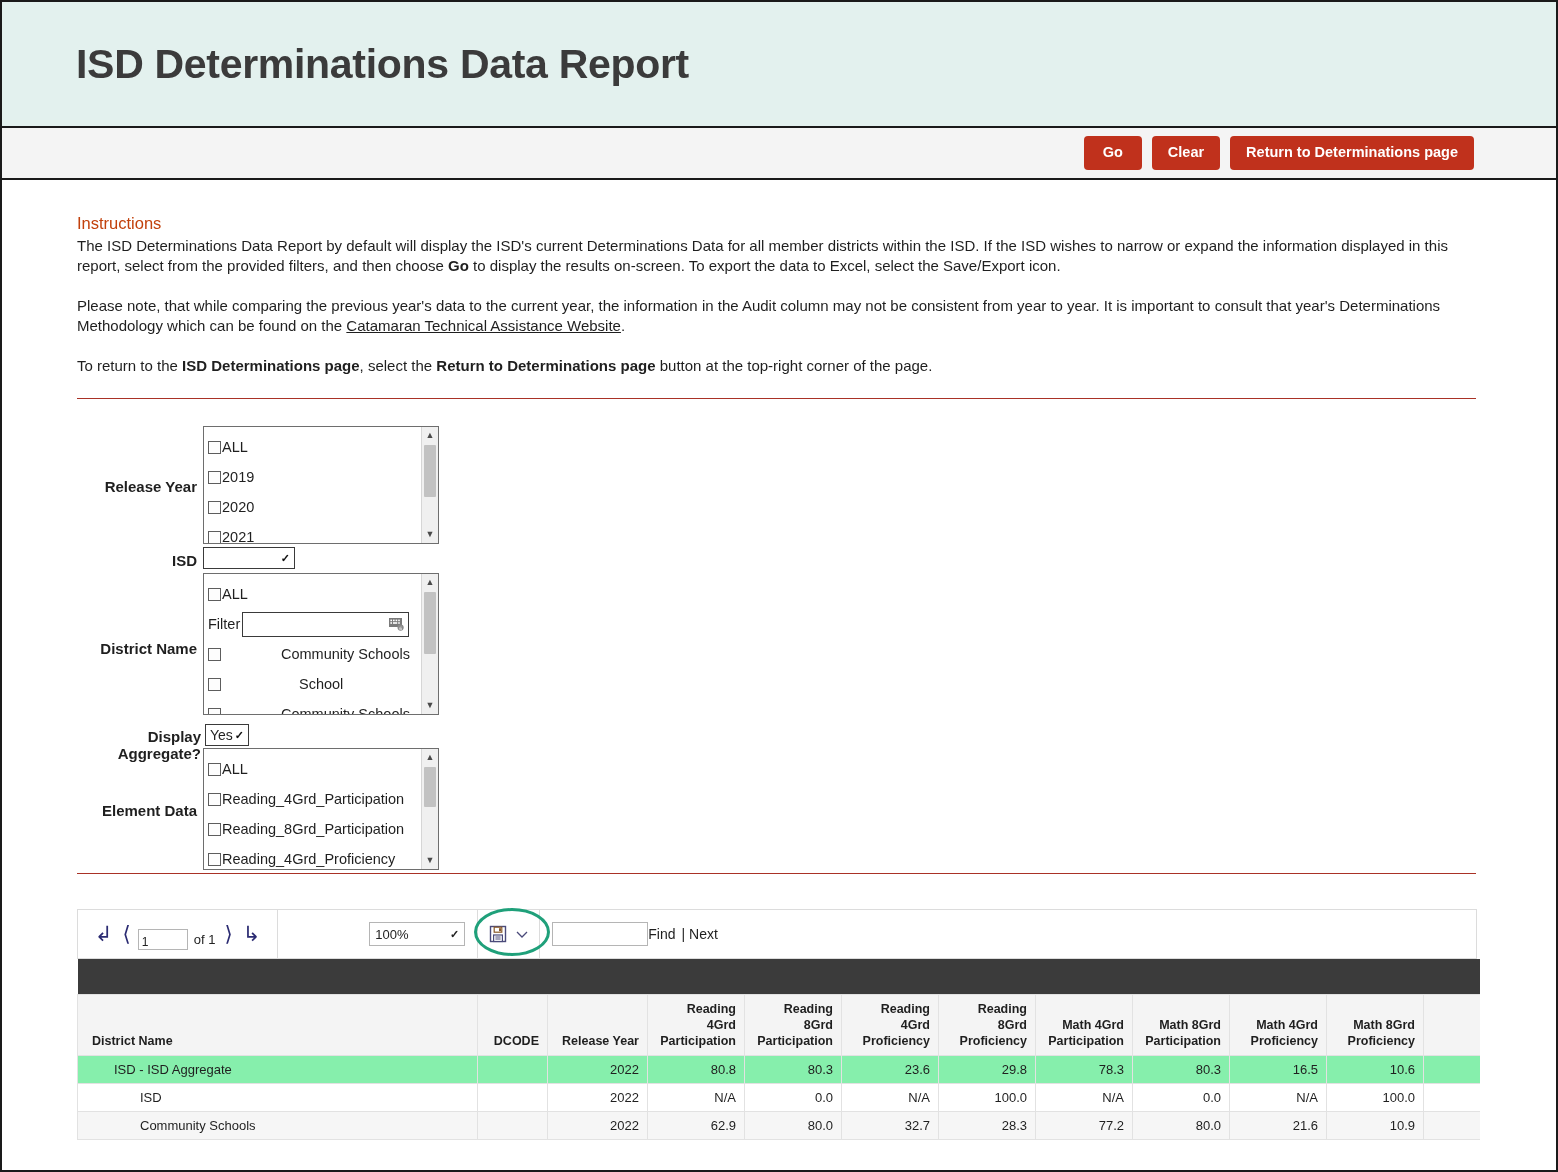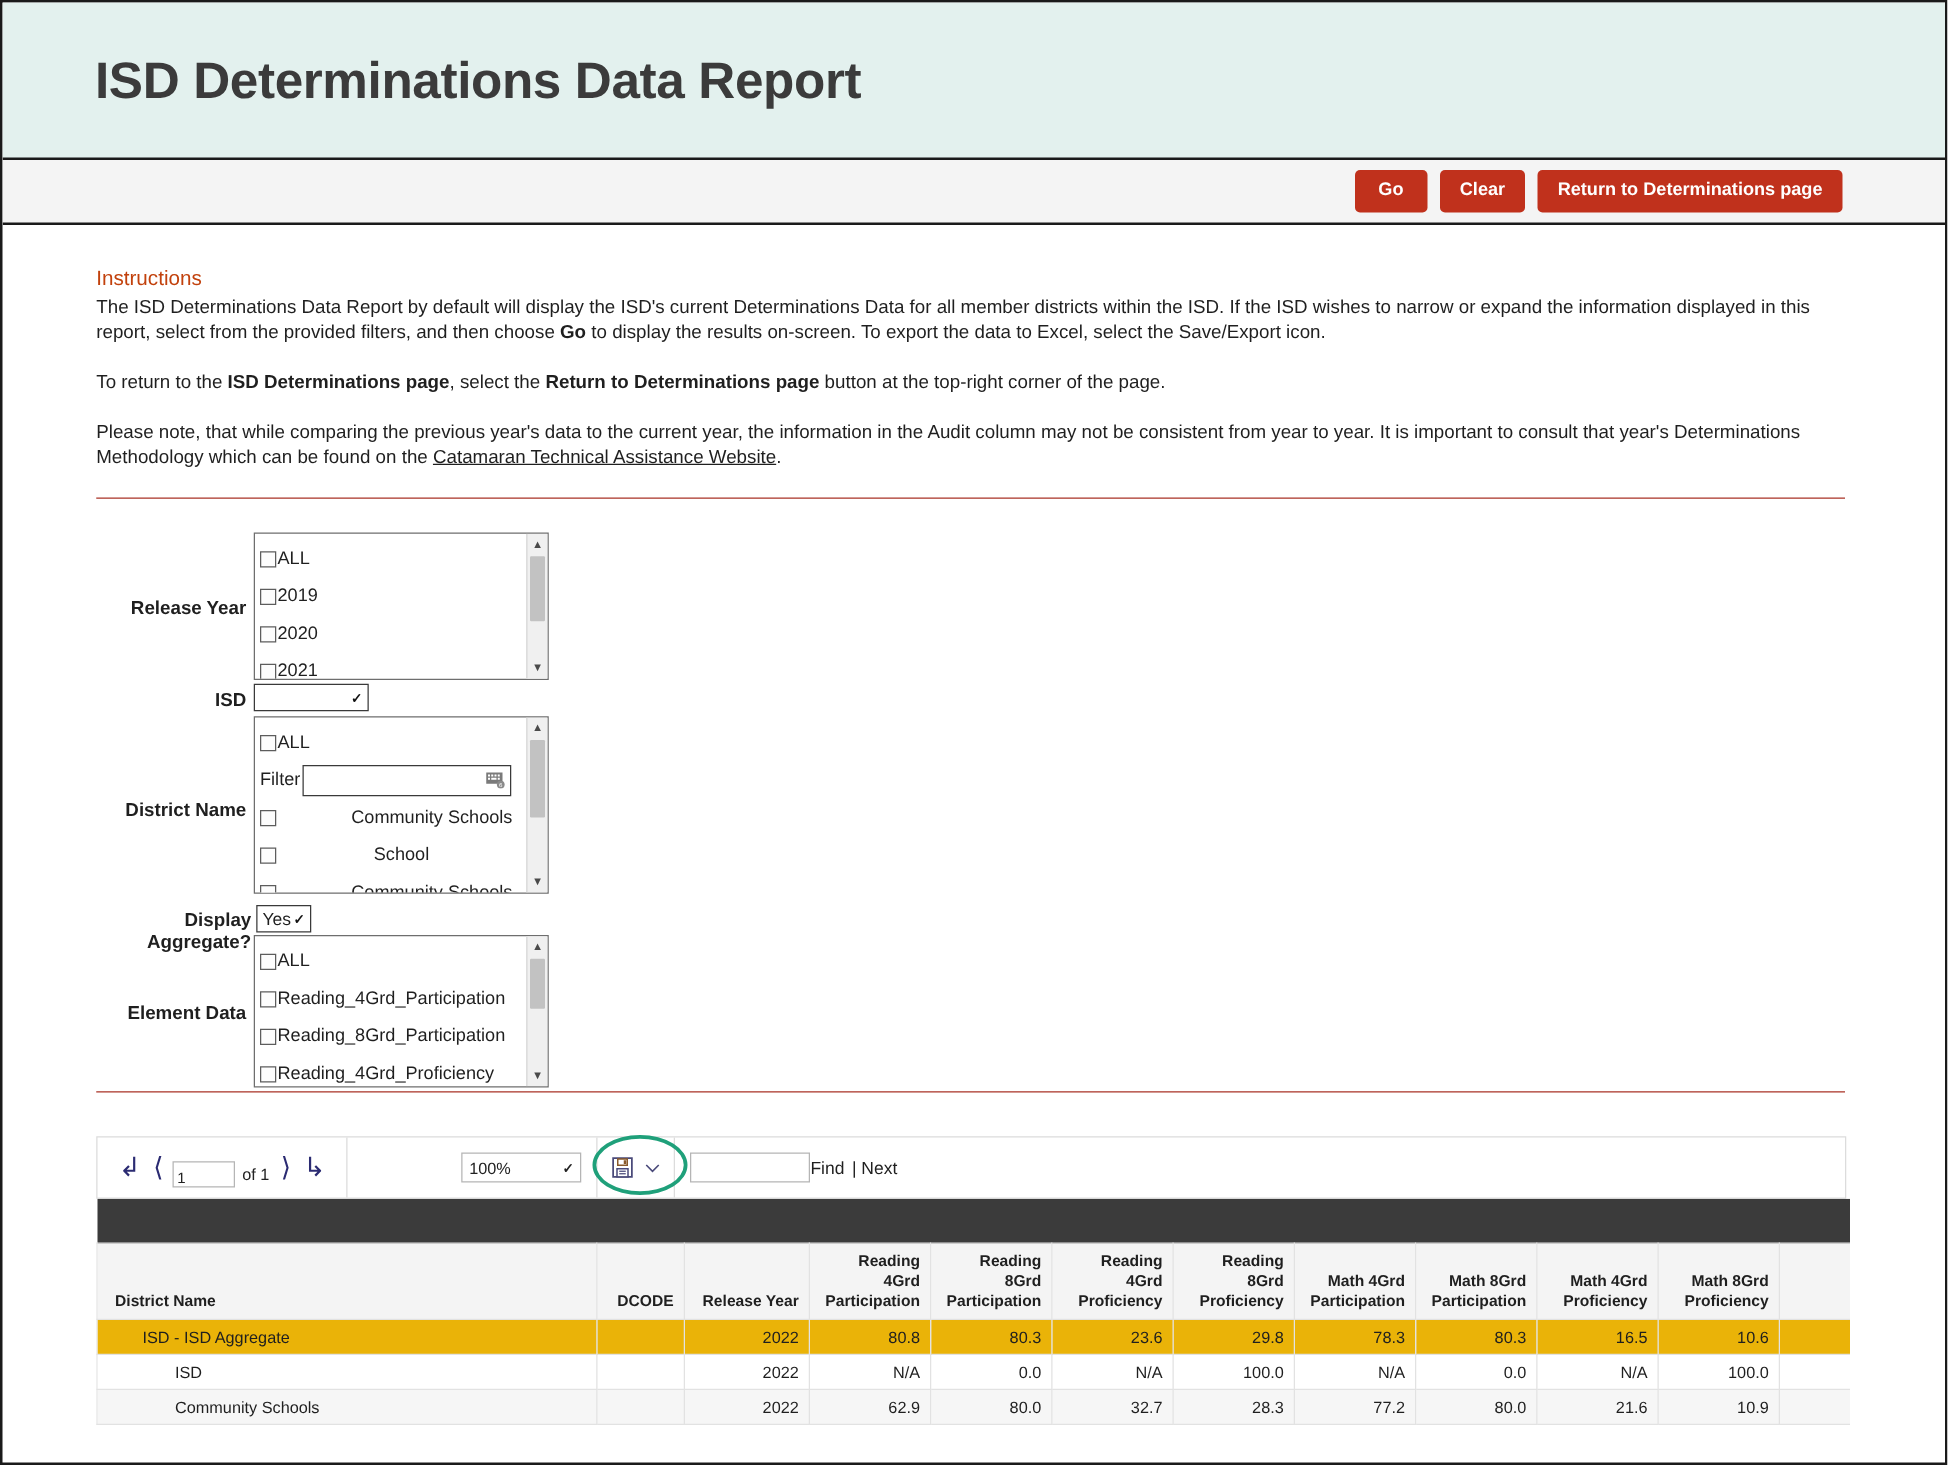--- a/index.html
+++ b/index.html
@@ -282,21 +282,21 @@
   table.data th.left { text-align: left; padding-left: 14px; }
   table.data td {
     font-size: 13px;
     color: #1f1f1f;
     border: 1px solid #e2e2e2;
     padding: 6px 8px;
     text-align: right;
     height: 27px;
   }
   table.data td.name { text-align: left; }
-  table.data tr.r-aggregate td { background: #eab308; }
+  table.data tr.r-aggregate td { background: #86efac; }
   table.data tr.r-aggregate td.name { padding-left: 36px; }
   table.data tr.r-plain td { background: #ffffff; }
   table.data tr.r-plain td.name { padding-left: 62px; }
   table.data tr.r-alt td { background: #f6f6f6; }
   table.data tr.r-alt td.name { padding-left: 62px; }
 </style>
 </head>
 <body>
 
 <div id="page">
@@ -309,22 +309,22 @@
     <button class="btn btn-go">Go</button>
     <button class="btn">Clear</button>
     <button class="btn">Return to Determinations page</button>
   </div>
 
   <div class="content">
 
     <div>
       <div class="instr-title">Instructions</div>
       <p class="instr-p"><span>The ISD Determinations Data Report by default will display the ISD's current Determinations Data for all member districts within the ISD. If the ISD wishes to narrow or expand the information displayed in this report, select from the provided filters, and then choose </span><b>Go</b><span> to display the results on-screen. To export the data to Excel, select the Save/Export icon.</span></p>
+      <p class="instr-p"><span>Please note, that while comparing the previous year's data to the current year, the information in the Audit column may not be consistent from year to year. It is important to consult that year's Determinations Methodology which can be found on the </span><a class="instr-link" href="#">Catamaran Technical Assistance Website</a><span>.</span></p>
       <p class="instr-p"><span>To return to the </span><b>ISD Determinations page</b><span>, select the </span><b>Return to Determinations page</b><span> button at the top-right corner of the page.</span></p>
-      <p class="instr-p"><span>Please note, that while comparing the previous year's data to the current year, the information in the Audit column may not be consistent from year to year. It is important to consult that year's Determinations Methodology which can be found on the </span><a class="instr-link" href="#">Catamaran Technical Assistance Website</a><span>.</span></p>
       <hr class="rule">
     </div>
 
     <div class="filters">
 
       <div class="flabel" style="left:20px; top:57px; width:100px;">Release Year</div>
       <div class="listbox" style="left:126px; top:5px; width:236px; height:118px;">
         <div class="lb-inner">
           <div class="lb-item">
             <span class="cb"></span>

